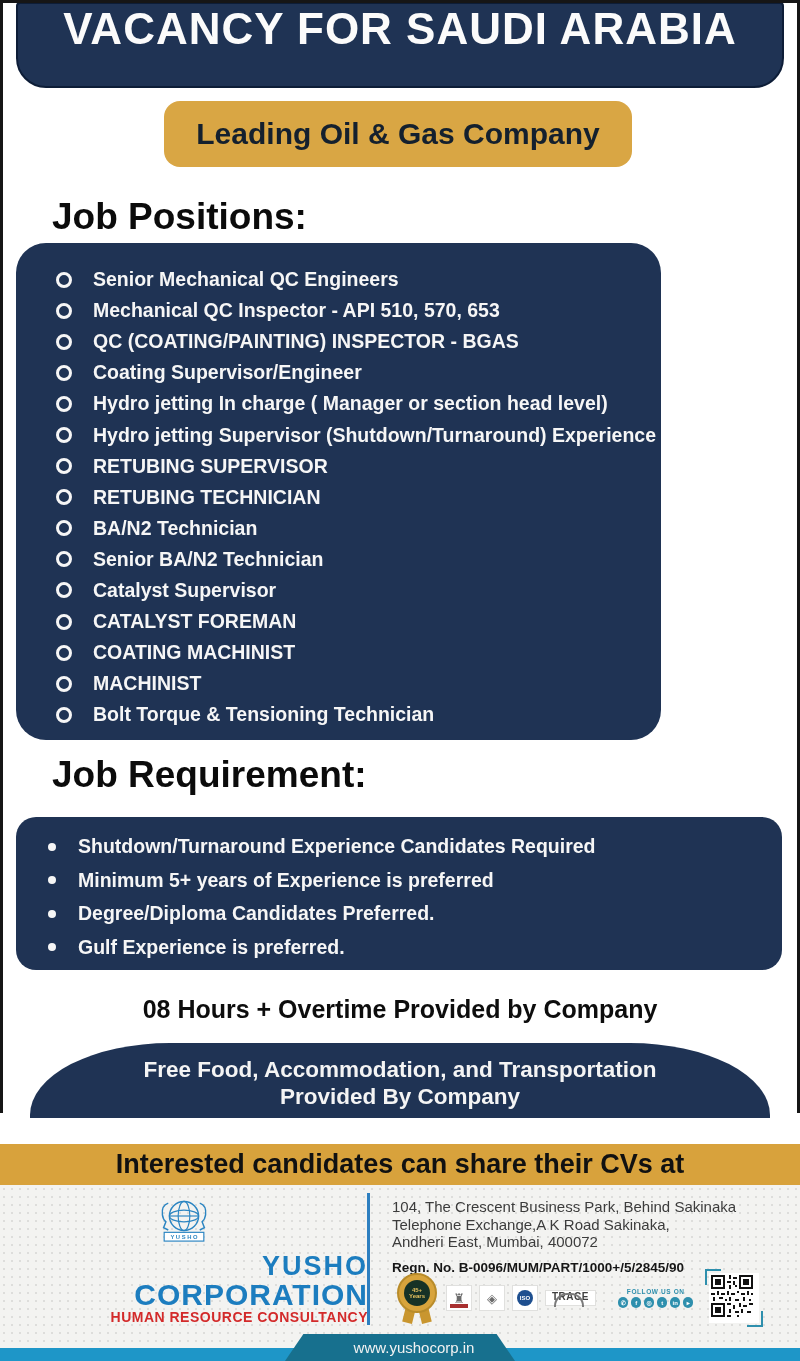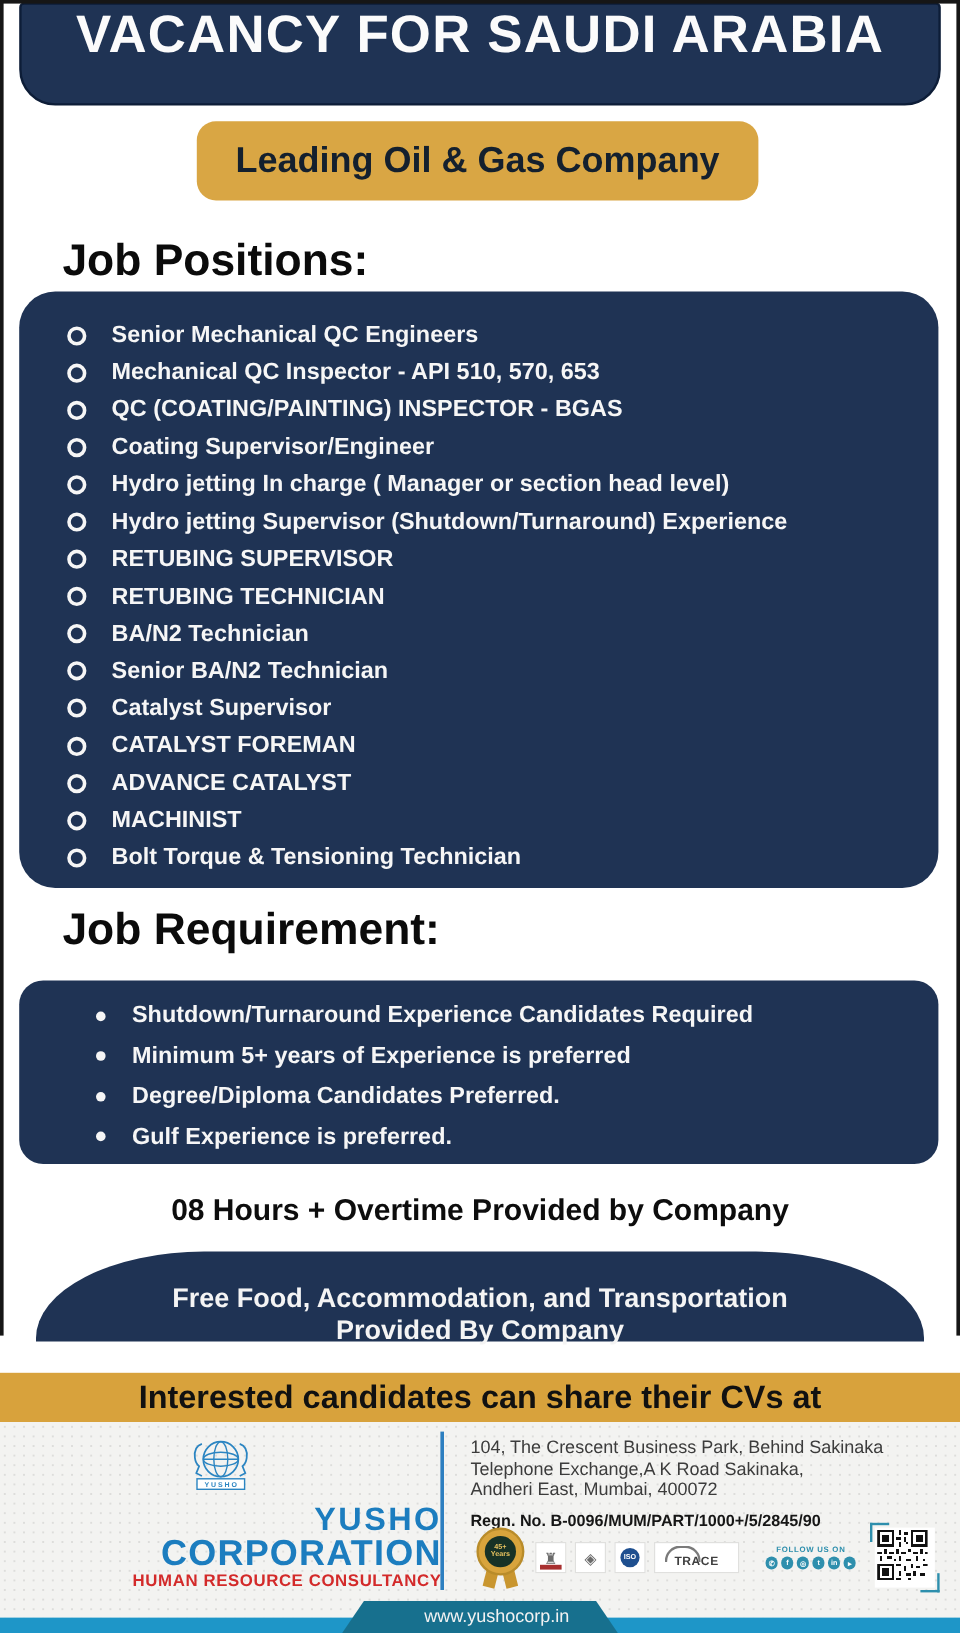--- a/index.html
+++ b/index.html
@@ -35,26 +35,26 @@
 
   .section-heading{
     left:52px;color:#0b0b0b;font-size:37px;font-weight:bold;margin:0;white-space:nowrap;z-index:2;
   }
   .h-positions{top:196px;}
   .h-requirement{top:754px;}
 
   
   .navy-box{background:#1f3354;box-sizing:border-box;z-index:1;}
   .box-positions{
-    left:16px;top:243px;width:766px;height:497px;border-radius:30px;
+    left:16px;top:243px;width:645px;height:497px;border-radius:30px;
     padding:21px 14px 10px 40px;
   }
   .box-requirements{
     left:16px;top:817px;width:766px;height:153px;border-radius:20px;
-    padding:13px 14px 8px 64px;
+    padding:13px 14px 8px 32px;
   }
   ul.joblist{list-style:none;margin:0;padding:0;}
   ul.joblist li{
     display:flex;align-items:center;color:#f6f6f6;font-weight:bold;font-size:19.5px;
     height:31.1px;white-space:nowrap;
   }
   .ring-bullet{
     width:10px;height:10px;border:3.2px solid #f6f6f6;border-radius:50%;
     margin-right:21px;flex-shrink:0;
   }
@@ -69,21 +69,21 @@
 
   .hours-note{
     left:0;top:995px;width:800px;text-align:center;color:#0d0d0d;
     font-size:25px;font-weight:bold;z-index:2;
   }
 
   .benefits-box{
     left:30px;top:1043px;width:740px;height:75px;background:#1f3354;
     border-radius:140px 140px 0 0 / 72px 72px 0 0;
     display:flex;flex-direction:column;align-items:center;justify-content:flex-start;
-    padding-top:25px;box-sizing:border-box;z-index:1;
+    padding-top:13px;box-sizing:border-box;z-index:1;
   }
   .benefits-box div{color:#f4f4f4;font-size:22.5px;font-weight:bold;line-height:27px;text-align:center;}
 
   .cta-bar{
     left:0;top:1144px;width:800px;height:72px;background:#d8a23c;z-index:6;
     display:flex;flex-direction:column;align-items:center;justify-content:center;
   }
   .cta-bar div{color:#111111;font-size:27px;font-weight:bold;line-height:32.5px;text-align:center;}
 
   
@@ -117,22 +117,22 @@
   }
   .minilogo{
     width:26px;height:26px;background:#ffffff;border:1px solid #e0e0de;box-sizing:border-box;
     display:flex;align-items:center;justify-content:center;margin-right:7px;
     font-size:13px;color:#6b6b6b;position:relative;
   }
   .minilogo .redband{position:absolute;bottom:2px;left:3px;right:3px;height:4px;background:#a83030;}
   .iso-circle{width:16px;height:16px;border-radius:50%;background:#1e4f8f;color:#fff;font-size:6px;
     display:flex;align-items:center;justify-content:center;font-weight:bold;}
   .trace-box{
-    height:26px;background:#ffffff;border:1px solid #e0e0de;box-sizing:border-box;
-    display:flex;align-items:flex-end;justify-content:center;padding:0 16px 3px;margin-right:4px;position:relative;
+    height:16px;background:#ffffff;border:1px solid #e0e0de;box-sizing:border-box;
+    display:flex;align-items:flex-end;justify-content:center;padding:0 6px 3px;margin-right:4px;position:relative;
   }
   .trace-box .arc{position:absolute;top:2px;left:8px;width:26px;height:12px;border:2px solid #7a7a7a;
     border-bottom:none;border-radius:13px 13px 0 0;}
   .trace-text{font-size:10px;font-weight:bold;color:#3f3f3f;letter-spacing:0.5px;}
   .social-block{margin-left:18px;margin-right:16px;text-align:center;}
   .social-caption{font-size:6.5px;color:#2e8fad;font-weight:bold;letter-spacing:0.6px;margin-bottom:2px;}
   .social-icons{display:flex;gap:2.5px;}
   .social-icons span{
     width:10.5px;height:10.5px;border-radius:50%;background:#2e8fad;color:#ffffff;
     font-size:6px;font-weight:bold;display:flex;align-items:center;justify-content:center;cursor:pointer;
@@ -222,21 +222,21 @@
         <span>Catalyst Supervisor</span>
       </li>
 
       <li>
         <span class="ring-bullet"></span>
         <span>CATALYST FOREMAN</span>
       </li>
 
       <li>
         <span class="ring-bullet"></span>
-        <span>ADVANCE CATALYST</span>
+        <span>COATING MACHINIST</span>
       </li>
 
       <li>
         <span class="ring-bullet"></span>
         <span>MACHINIST</span>
       </li>
 
       <li>
         <span class="ring-bullet"></span>
         <span>Bolt Torque &amp; Tensioning Technician</span>

